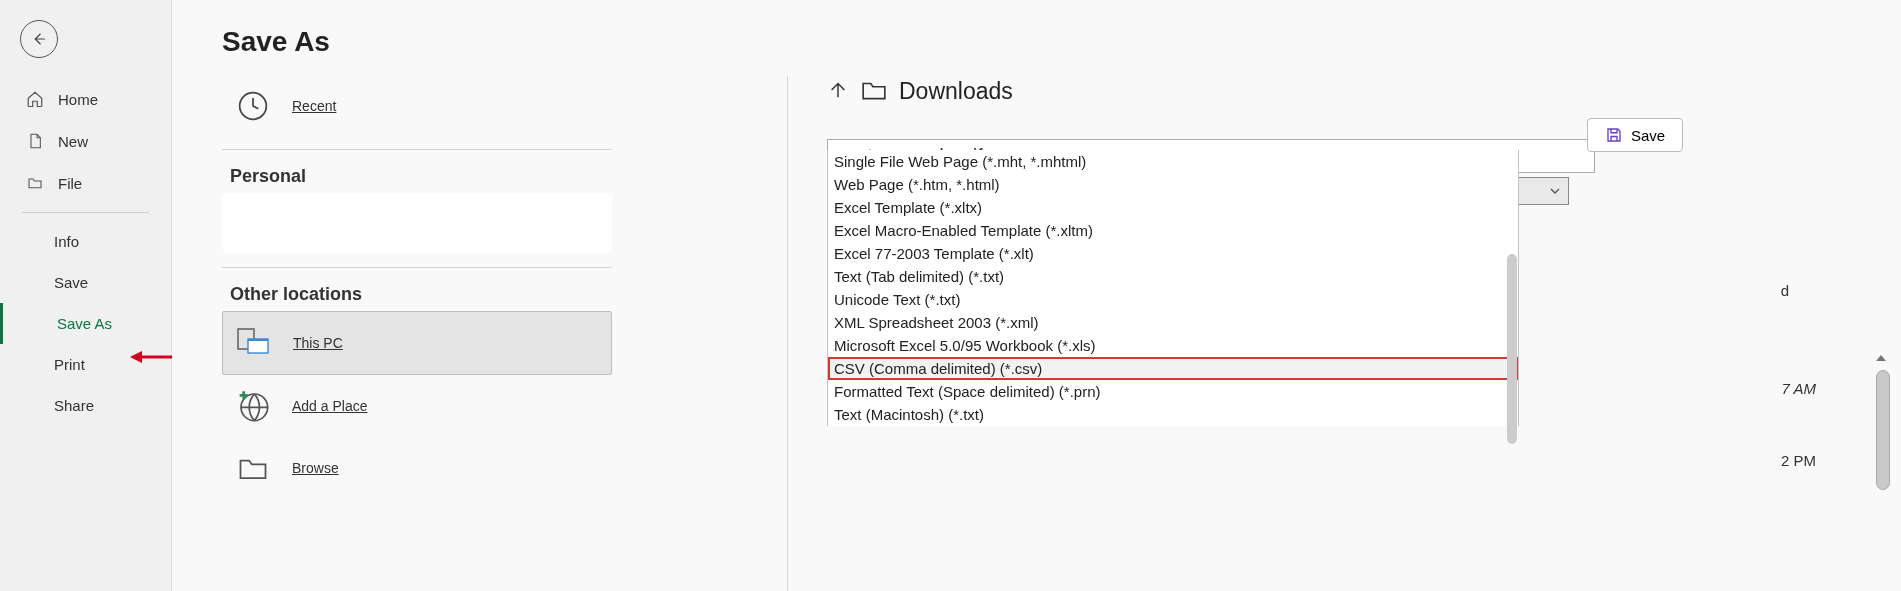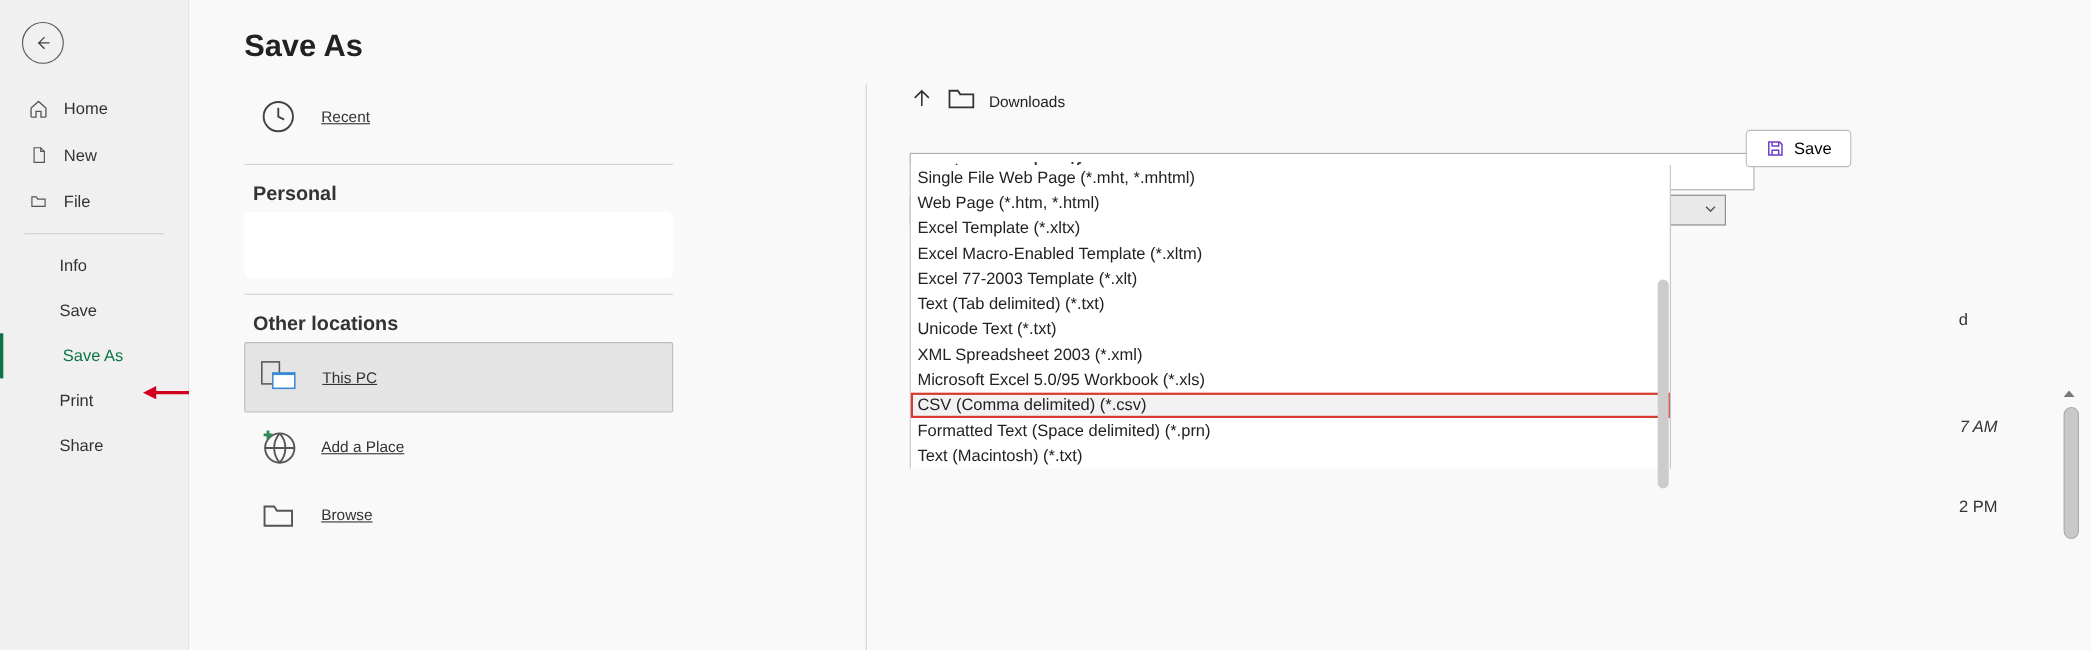--- a/index.html
+++ b/index.html
@@ -39,21 +39,21 @@
     display:flex; align-items:center; gap: 22px; padding: 14px 14px; font-size: 14px;
     color:#333; cursor:pointer; border-radius:2px;text-decoration:underline;
   }
   .loc-item.selected { background:#e4e4e4; border:1px solid #bcbcbc; }
   .loc-icon { width: 34px; height: 34px; display:flex; align-items:center; justify-content:center; flex-shrink:0; }
   .hr { border-top:1px solid #d3d3d3; margin: 12px 0 12px 0; }
   .personal-box { background:#fff; border-radius:6px; height:60px; margin: 6px 0 14px 0;}
 
   .right-col { position:absolute; left: 655px; top: 78px; width: 850px; }
   .path-row { display:flex; align-items:center; gap:12px; margin-bottom:10px; }
-  .folder-name { font-size: 14px; color:#222; }
+  .folder-name { font-size: 23px; color:#222; }
 
   .filename-input {
     width: 768px; height: 34px; border:1px solid #aaa; background:#fff; padding: 0 8px;
     font-size:20px; color:#333;margin-top:24px;
   }
   .filetype-select {
     width: 742px; height: 28px; border:1px solid #888; background:#e9e9e9;
     display:flex; align-items:center; justify-content:space-between; padding:0 8px;
     font-size:14.5px; margin-top:4px; cursor:pointer;
   }

